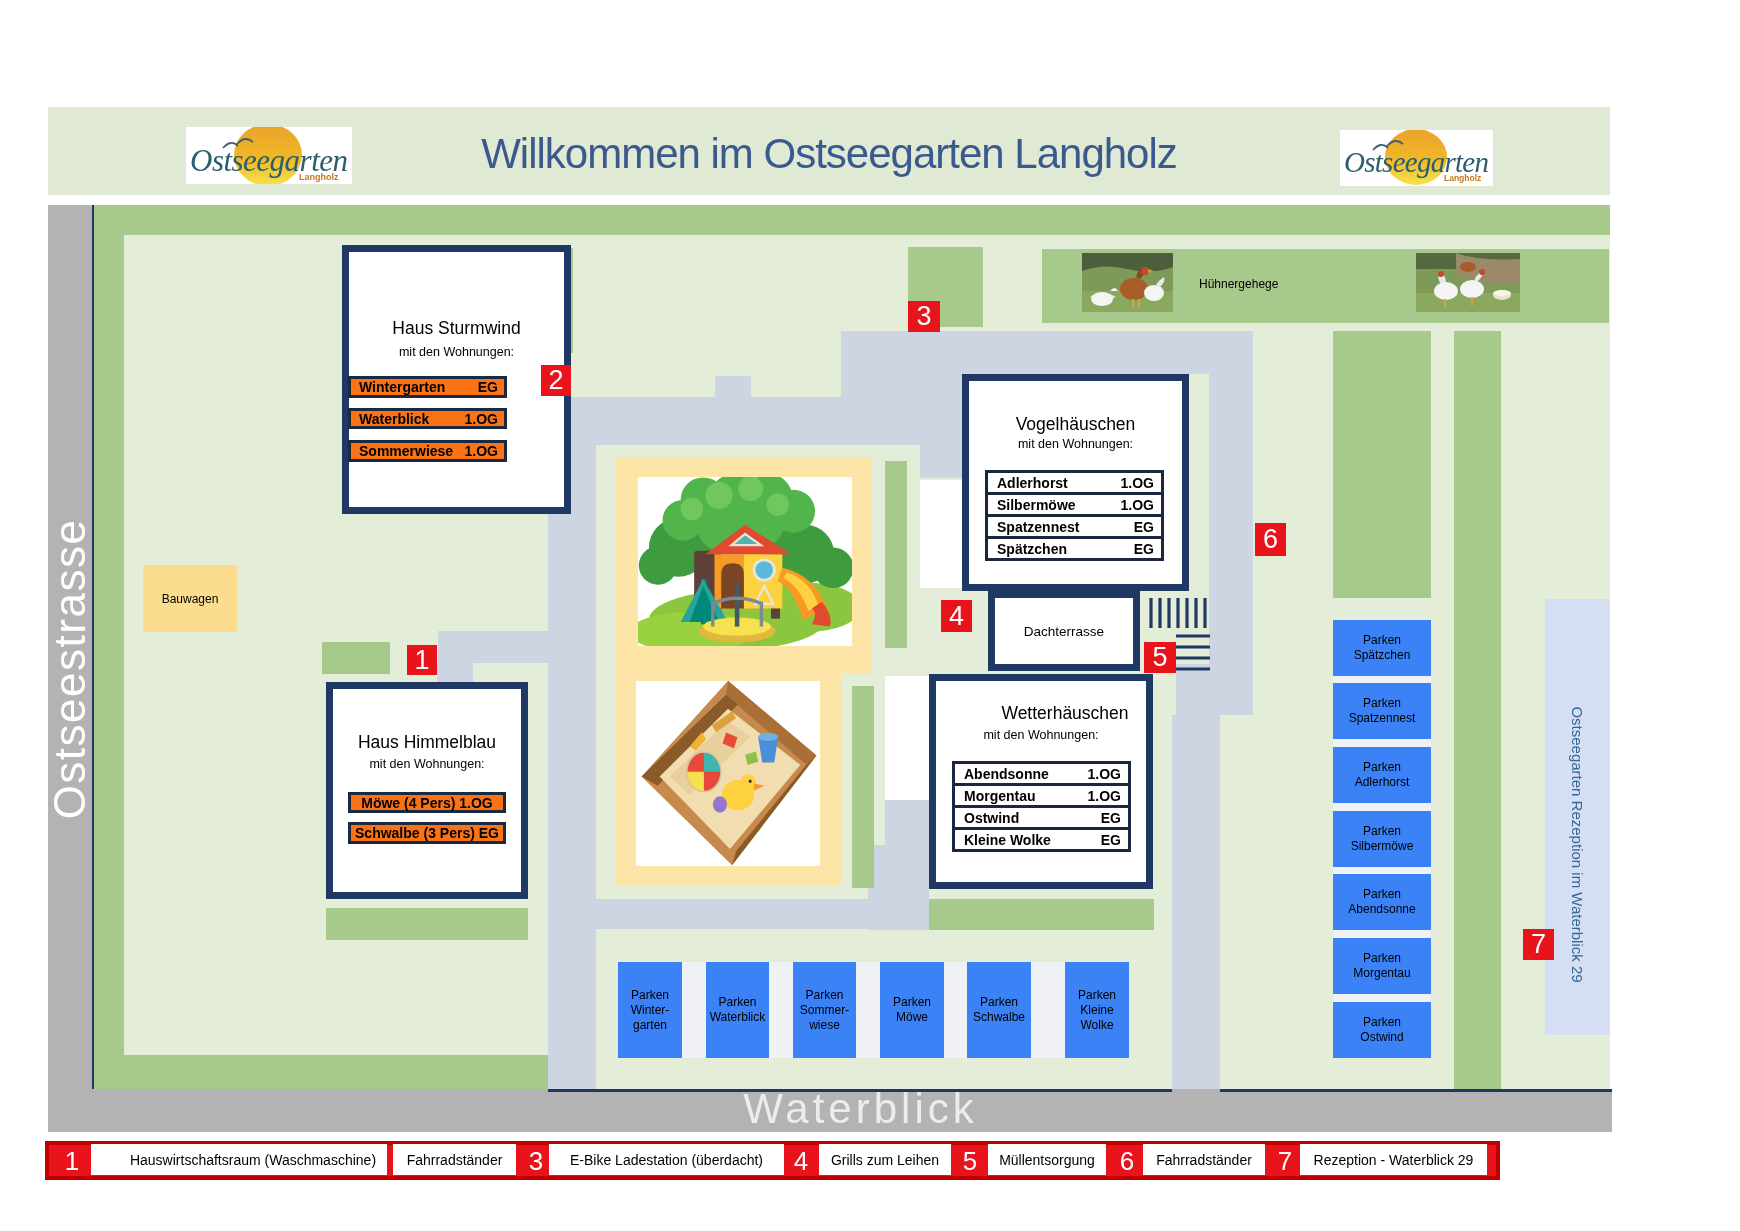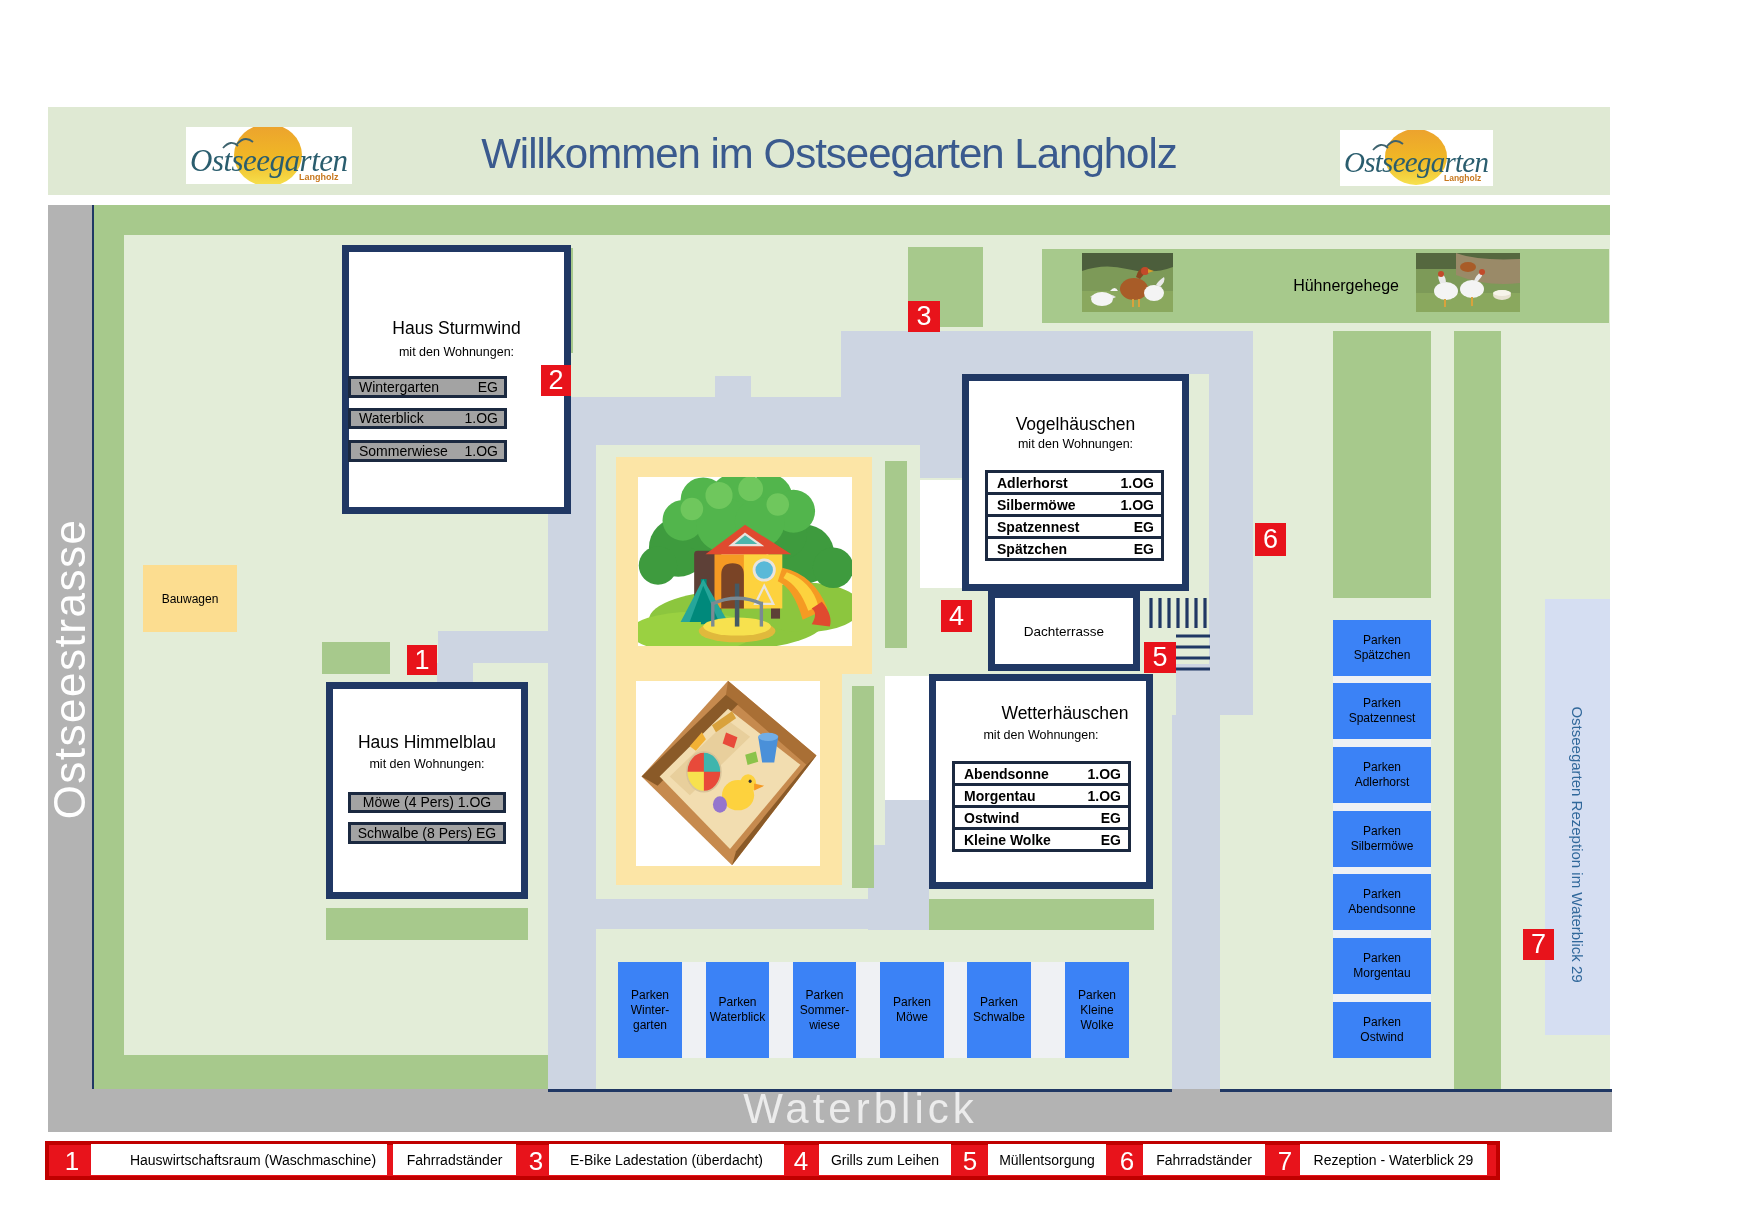--- a/index.html
+++ b/index.html
@@ -3,22 +3,22 @@
 <meta charset="utf-8">
 <style>
   html,body{margin:0;padding:0;background:#fff;}
   #page{position:relative;width:1740px;height:1231px;background:#fff;overflow:hidden;
         font-family:"Liberation Sans",sans-serif;}
   .abs{position:absolute;}
   .green{background:#a7c98c;}
   .road{background:#cdd5e2;}
   .lgreen{background:#e3edd8;}
   .bld{position:absolute;background:#fff;border:7px solid #203864;box-sizing:border-box;}
-  .row{position:absolute;background:#a3a3a3;border:3px solid #1b2940;box-sizing:border-box;
-       font-weight:normal;font-size:14px;color:#000;display:flex;align-items:flex-end;white-space:nowrap;}
+  .row{position:absolute;background:#f97316;border:3px solid #1b2940;box-sizing:border-box;
+       font-weight:bold;font-size:14px;color:#000;display:flex;align-items:flex-start;white-space:nowrap;}
   .tbl{position:absolute;background:#fff;border:3px solid #1b2940;box-sizing:border-box;}
   .tbl .tr{height:19px;display:flex;align-items:center;font-weight:bold;font-size:14px;color:#000;white-space:nowrap;}
   .tbl .tr + .tr{border-top:3px solid #1b2940;}
   .tbl .l{padding-left:9px;flex:1;}
   .tbl .r{padding-right:7px;}
   .row .l{padding-left:8px;flex:1;text-align:left;}
   .row .r{padding-right:6px;text-align:right;}
   .rowc{justify-content:center;font-size:14px;}
   .marker{position:absolute;background:#e8131b;color:#fff;font-size:27px;
           display:flex;align-items:center;justify-content:center;}
@@ -222,21 +222,21 @@
       <ellipse cx="56" cy="36" rx="12" ry="9" fill="#f4f4f4"></ellipse>
       <path d="M62 28 Q68 22 66 18 Q60 22 58 28 Z" fill="#e9e9e9"></path>
       <circle cx="66" cy="19" r="3" fill="#c24a2a"></circle>
       <ellipse cx="52" cy="14" rx="8" ry="5" fill="#a85c28"></ellipse>
       <ellipse cx="86" cy="42" rx="9" ry="5" fill="#e8e2d2"></ellipse>
       <ellipse cx="86" cy="40" rx="9" ry="3" fill="#f7f4ea"></ellipse>
       <rect x="28" y="46" width="2" height="8" fill="#d9a23c"></rect>
         <rect x="55" y="44" width="2" height="9" fill="#d9a23c"></rect>
     </svg>
   </div>
-  <div class="abs" style="left:1199px;top:277px;width:200px;text-align:right;font-size:16px;color:#000;">Hühnergehege</div>
+  <div class="abs" style="left:1199px;top:277px;width:200px;text-align:left;font-size:12px;color:#000;">Hühnergehege</div>
 
   <div class="bld" style="left:314px;top:245px;width:229px;height:269px;margin-left:28px;">
     <div class="title1" style="top:66px;">Haus Sturmwind</div>
     <div class="title2" style="top:93px;">mit den Wohnungen:</div>
   </div>
   <div class="row" style="left:348px;top:376px;width:159px;height:22px;">
       <span class="l">Wintergarten</span>
       <span class="r">EG</span>
     </div>
   <div class="row" style="left:348px;top:408px;width:159px;height:21px;">
@@ -297,21 +297,21 @@
         <span class="l">Kleine Wolke</span>
         <span class="r">EG</span>
       </div>
   </div>
 
   <div class="bld" style="left:326px;top:682px;width:202px;height:217px;">
     <div class="title1" style="top:43px;">Haus Himmelblau</div>
     <div class="title2" style="top:68px;">mit den Wohnungen:</div>
   </div>
   <div class="row rowc" style="left:348px;top:792px;width:158px;height:21px;">Möwe (4 Pers) 1.OG</div>
-  <div class="row rowc" style="left:348px;top:822px;width:158px;height:22px;">Schwalbe (8 Pers) EG</div>
+  <div class="row rowc" style="left:348px;top:822px;width:158px;height:22px;">Schwalbe (3 Pers) EG</div>
 
   <div class="abs" id="stairs" style="left:1147px;top:595px;width:66px;height:82px;">
     <svg width="66" height="82" viewBox="0 0 66 82">
       <g stroke="#203864" stroke-width="3.2">
         <line x1="4" y1="3" x2="4" y2="33"></line>
         <line x1="13" y1="3" x2="13" y2="33"></line>
         <line x1="22" y1="3" x2="22" y2="33"></line>
         <line x1="31" y1="3" x2="31" y2="33"></line>
         <line x1="40" y1="3" x2="40" y2="33"></line>
         <line x1="49" y1="3" x2="49" y2="33"></line>

